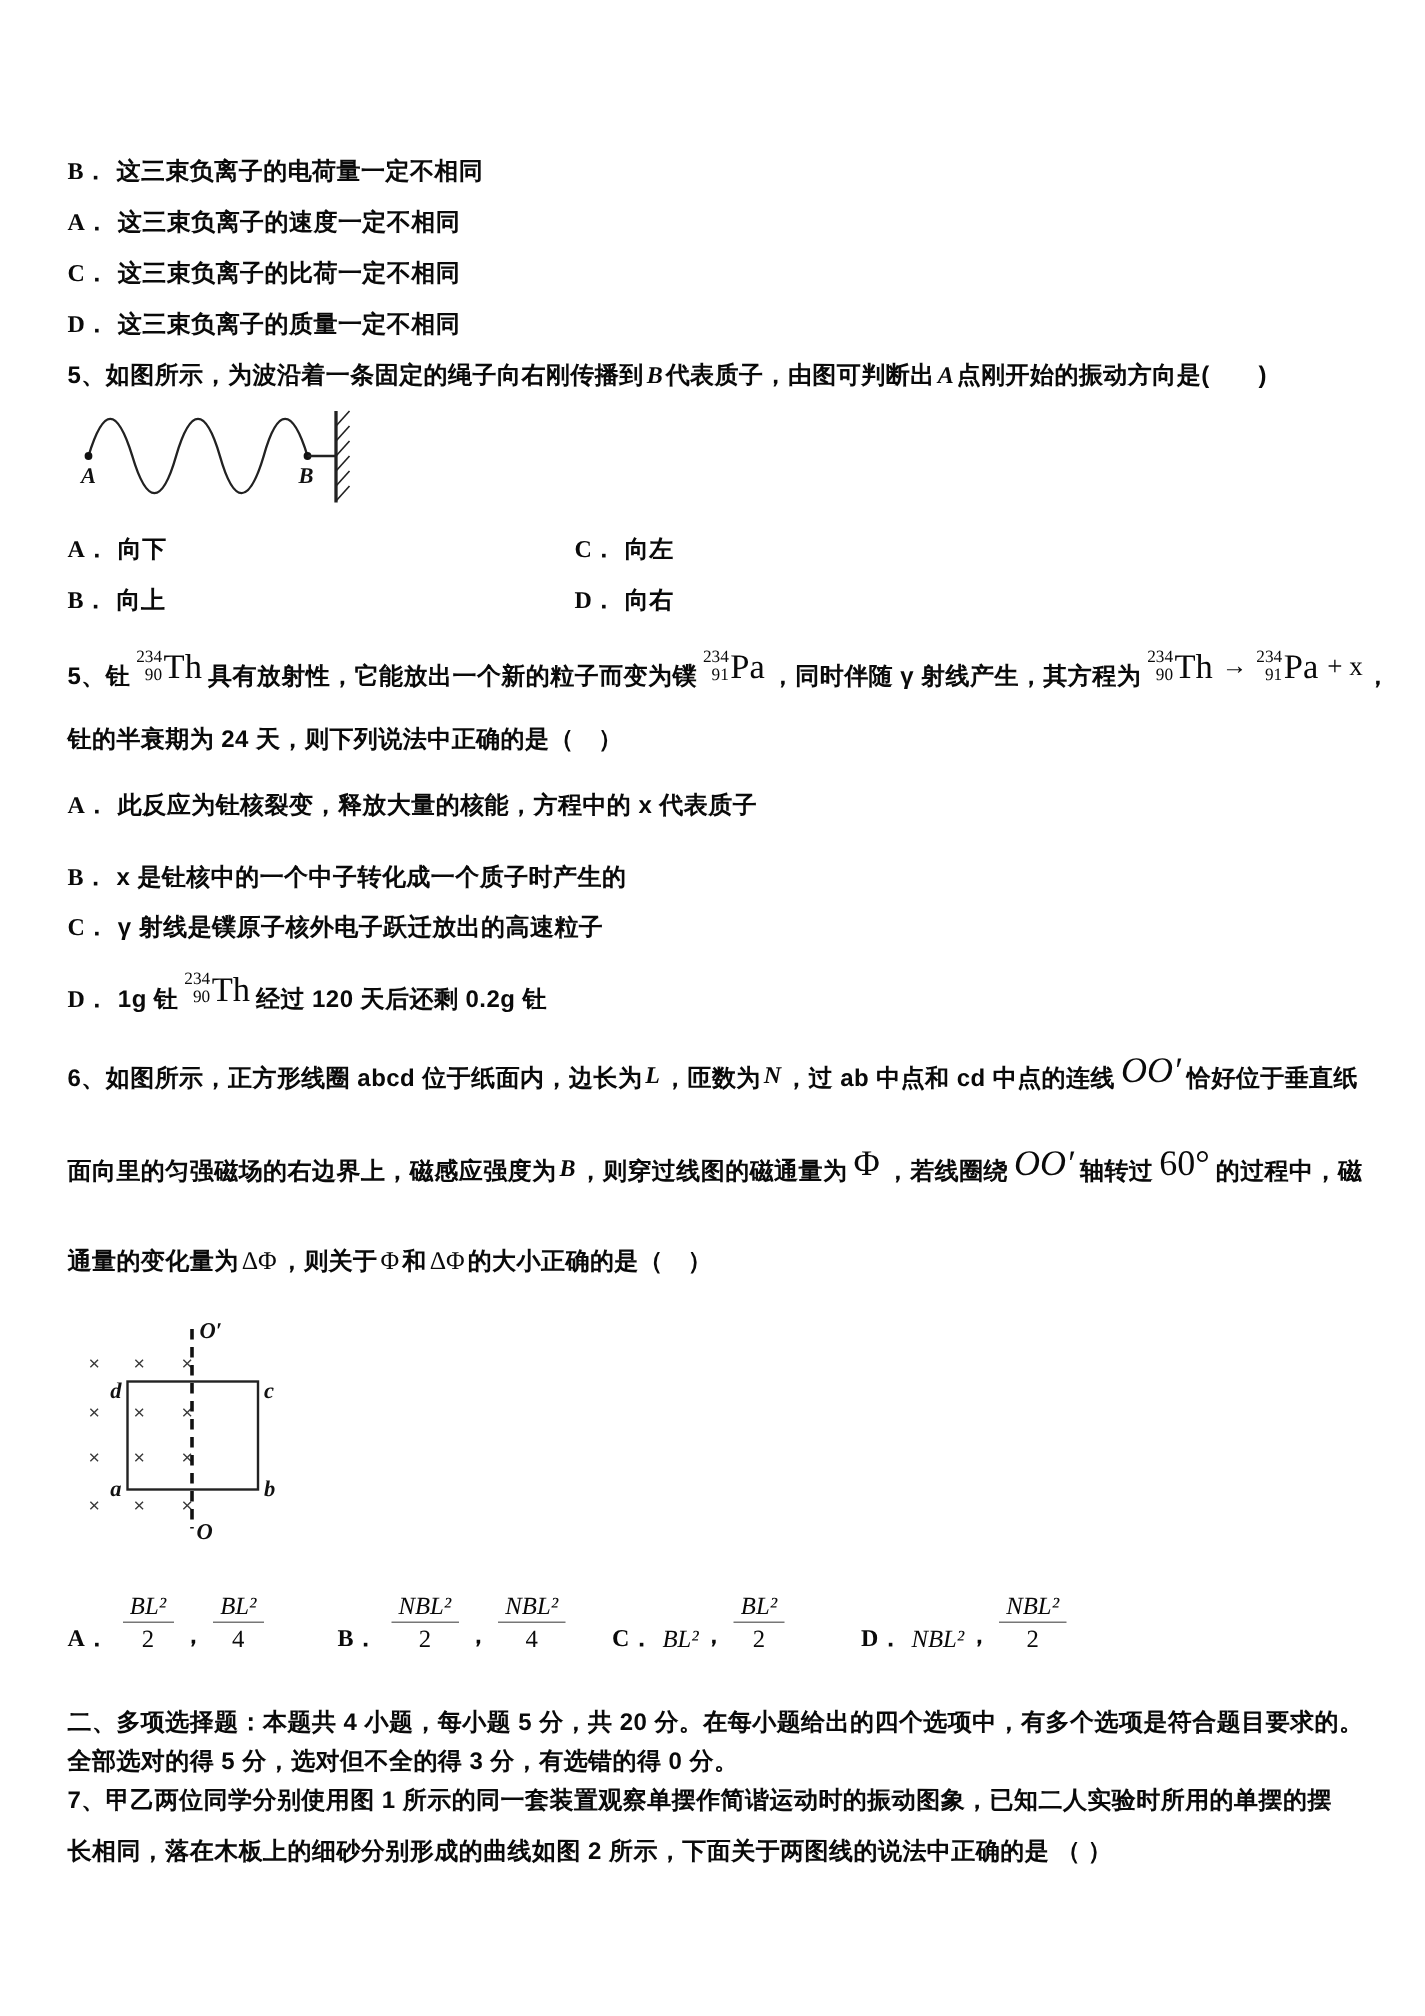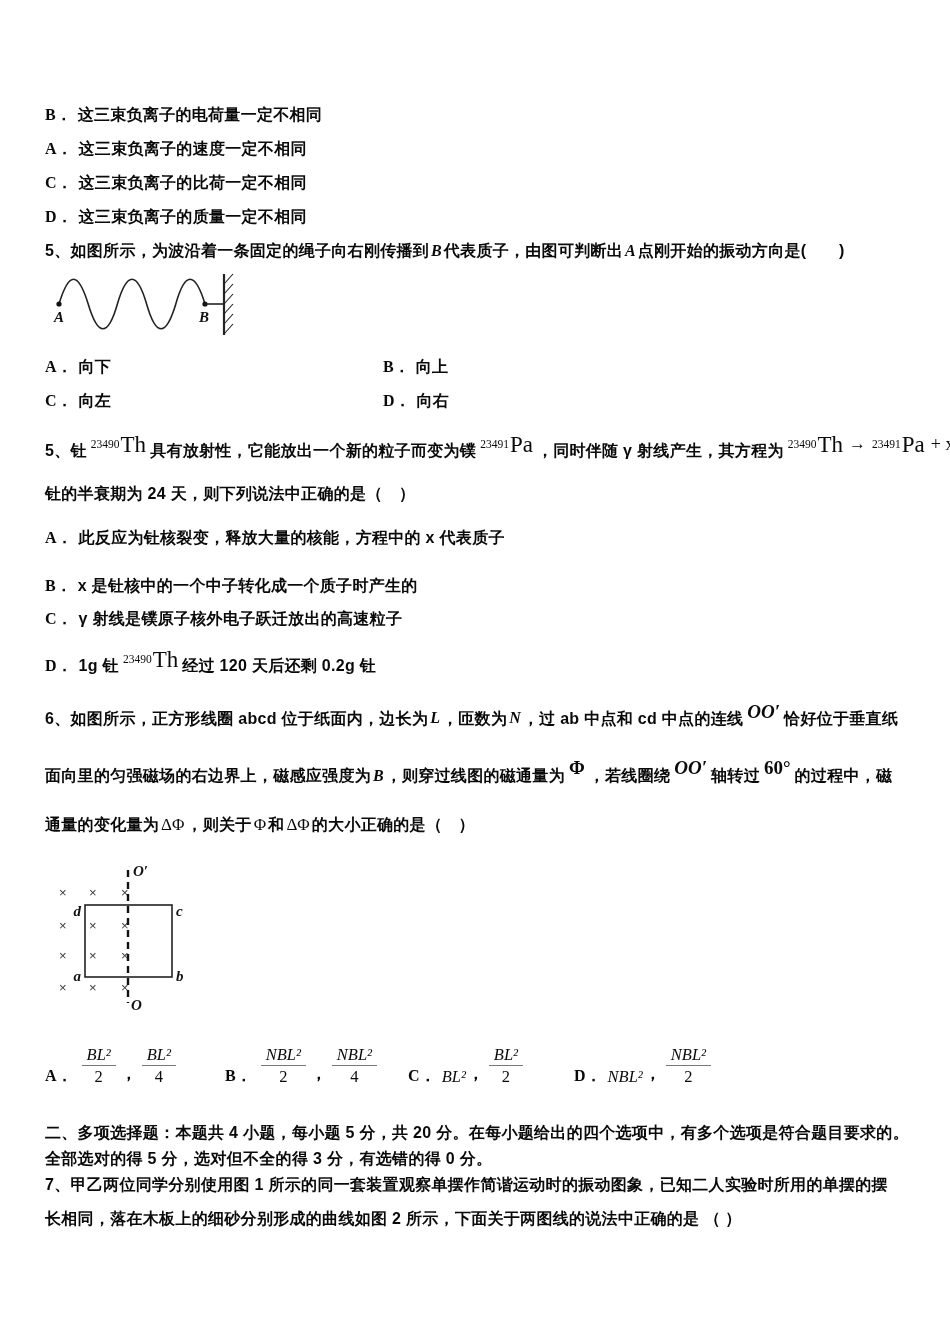--- a/index.html
+++ b/index.html
@@ -10,30 +10,30 @@
     -webkit-font-smoothing:antialiased;
   }
   .page{box-sizing:border-box;width:950px;height:1344px;padding:105px 38px 0 45px;}
   .cjk{font-weight:700;letter-spacing:0.3px;}
   .line{font-size:16px;line-height:20px;white-space:nowrap;}
   .opt-line{margin-bottom:14px;}
   .opt-label{font-family:"Liberation Serif",serif;font-weight:700;margin-right:6px;}
   .math{font-family:"Liberation Serif",serif;font-style:italic;font-weight:700;padding:0 2px;}
   
   .raised{
-    font-family:"Liberation Serif",serif;font-style:italic;font-weight:700;
-    font-size:19px;position:relative;top:-8px;padding:0 4px;letter-spacing:0;
+    font-family:"Liberation Serif",serif;font-style:italic;font-weight:400;
+    font-size:24px;position:relative;top:-8px;padding:0 4px;letter-spacing:0;
   }
   .greek{font-family:"Liberation Serif",serif;font-weight:400;font-size:17px;padding:0 2px;letter-spacing:0;}
   
   .nuclide{
     display:inline-flex;align-items:center;position:relative;top:-7px;
     font-family:"Liberation Serif",serif;font-weight:400;margin:0 4px;
   }
-  .nuclide .stack{display:inline-flex;align-items:flex-end;
+  .nuclide .stack{display:inline-flex;flex-direction:column;align-items:flex-end;
     font-size:11.5px;line-height:12px;margin-right:1px;}
   .nuclide .sym{font-size:23px;line-height:19px;}
   .tall{height:50px;display:flex;align-items:center;}
   .qline{white-space:nowrap;font-size:16px;}
   
   .frac{display:inline-block;text-align:center;font-family:"Liberation Serif",serif;
     font-style:italic;font-weight:400;font-size:16.5px;vertical-align:middle;margin:0 3px;}
   .frac .num{display:block;border-bottom:1.3px solid #777;padding:0 5px 2px 5px;line-height:17px;}
   .frac .den{display:block;padding-top:2px;line-height:17px;font-style:normal;}
   .plainmath{font-family:"Liberation Serif",serif;font-style:italic;font-weight:400;
@@ -83,22 +83,22 @@
       <line x1="177" y1="43" x2="186" y2="33"></line>
       <line x1="177" y1="53" x2="186" y2="43"></line>
       <line x1="177" y1="63" x2="186" y2="53"></line>
     </g>
     <text class="svg-label" x="7" y="51">A</text>
     <text class="svg-label" x="152" y="51">B</text>
   </svg>
 
   <div class="opt-grid line">
     <div><span class="opt-label">A．</span><span class="cjk">向下</span></div>
+    <div><span class="opt-label">C．</span><span class="cjk">向左</span></div>
     <div><span class="opt-label">B．</span><span class="cjk">向上</span></div>
-    <div><span class="opt-label">C．</span><span class="cjk">向左</span></div>
     <div><span class="opt-label">D．</span><span class="cjk">向右</span></div>
   </div>
 
   <div class="tall qline" style="margin-top:15px;">
     <span class="cjk">5、钍</span>
     <span class="nuclide">
         <span class="stack">
           <span>234</span>
           <span>90</span>
         </span>
@@ -158,21 +158,21 @@
 
   <div class="qline" style="margin-top:18px;height:42px;display:flex;">
     <span class="cjk">6、如图所示，正方形线圈 abcd 位于纸面内，边长为</span>
       <span class="math">L</span>
       <span class="cjk">，匝数为</span>
       <span class="math">N</span>
       <span class="cjk">，过 ab 中点和 cd 中点的连线</span>
       <span class="raised">OO′</span>
       <span class="cjk">恰好位于垂直纸</span>
   </div>
-  <div class="qline" style="margin-top:4px;height:42px;display:flex;align-items:center;">
+  <div class="qline" style="margin-top:20px;height:42px;display:flex;">
     <span class="cjk">面向里的匀强磁场的右边界上，磁感应强度为</span>
       <span class="math">B</span>
       <span class="cjk">，则穿过线图的磁通量为</span>
       <span class="raised" style="font-style:normal;">Φ</span>
       <span class="cjk">，若线圈绕</span>
       <span class="raised">OO′</span>
       <span class="cjk">轴转过</span>
       <span class="raised" style="font-style:normal;">60°</span>
       <span class="cjk">的过程中，磁</span>
   </div>

